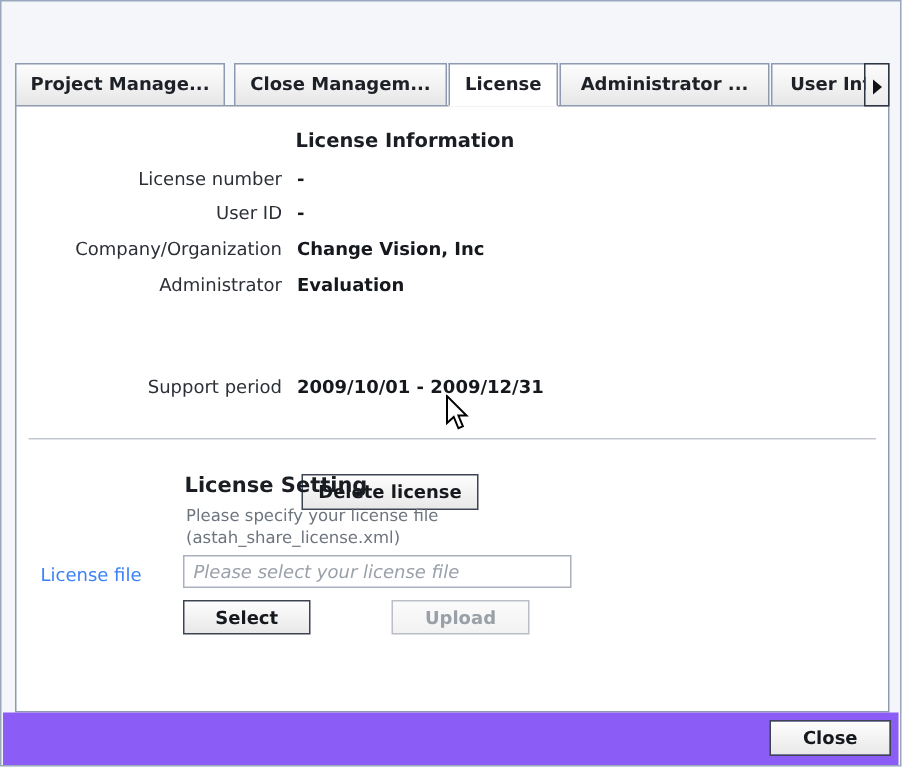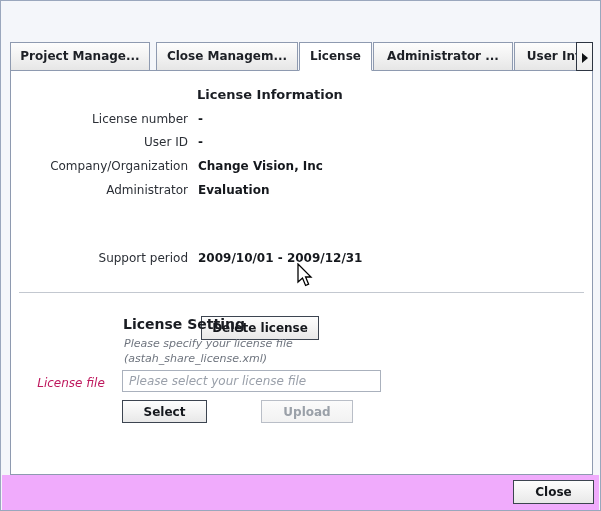--- a/index.html
+++ b/index.html
@@ -211,34 +211,32 @@
     font-size: 14px;
     font-weight: bold;
     color: #1a1d23;
   }
   .setting-help {
     position: absolute;
     left: 113px;
     font-size: 11px;
     color: #6e747e;
     white-space: nowrap;
-    font-style: italic;
   }
   #help-line1 { top: 266px; }
   #help-line2 { top: 281px; }
 
   #file-label {
     position: absolute;
     left: 16px;
     top: 305px;
     width: 88px;
-    text-align: center;
-    font-size: 12px;
-    color: #be185d;
-    font-style: italic;
+    text-align: left;
+    font-size: 12px;
+    color: #3b82f6;
   }
   #file-input {
     position: absolute;
     left: 111px;
     top: 299px;
     width: 259px;
     height: 22px;
     box-sizing: border-box;
     border: 1px solid #aab1bd;
     background: #ffffff;
@@ -268,21 +266,21 @@
     margin-left: 48px;
   }
 
   
   #footer {
     position: absolute;
     left: 1px;
     top: 474px;
     width: 597px;
     height: 35px;
-    background: #f0abfc;
+    background: #8b5cf6;
   }
   #btn-close {
     position: absolute;
     left: 511px;
     top: 5px;
     width: 81px;
     height: 24px;
   }
 
   

